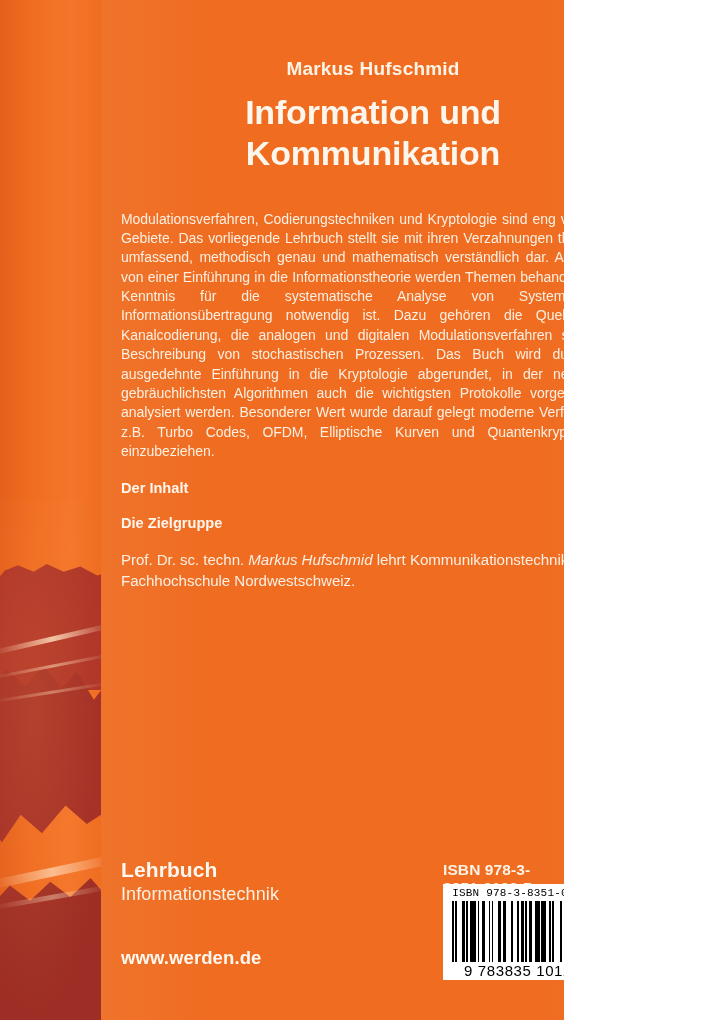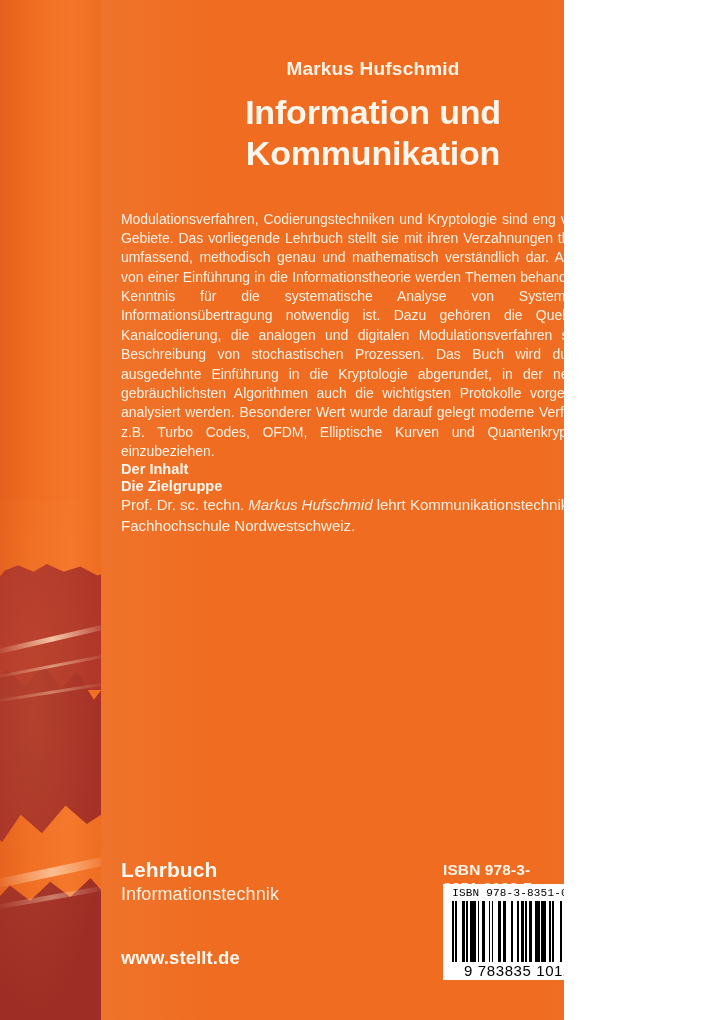--- a/index.html
+++ b/index.html
@@ -228,20 +228,21 @@
     margin-top: 36px;
     color: #fcefe1;
     font-size: 14px;
     line-height: 1.385;
     text-align: justify;
     text-justify: inter-word;
     letter-spacing: -.05px;
   }
 
   .section {
+    margin-top: 19px;
   }
   .section-heading {
     color: #fff7ee;
     font-size: 14.6px;
     font-weight: bold;
     margin-bottom: 1px;
   }
   .section-body {
     color: #fcefe1;
     font-size: 15.1px;
@@ -394,21 +395,21 @@
     <div class="section">
       <div class="section-body noj"><span>Prof. Dr. sc. techn. </span><em>Markus Hufschmid</em><span> lehrt Kommunikationstechnik an der Fachhochschule Nordwestschweiz.</span></div>
     </div>
 
   </div>
 
   <div class="footer-brand">
     <div class="brand-lehrbuch">Lehrbuch</div>
     <div class="brand-sub">Informationstechnik</div>
   </div>
-  <div class="brand-url">www.stellt.de</div>
+  <div class="brand-url">www.werden.de</div>
 
   <div class="isbn-line">ISBN 978-3-8351-0122-7</div>
   <div class="barcode-box">
     <div class="barcode-top">ISBN 978-3-8351-0122-7</div>
     <div class="bars" id="bars">
         <span style="width:1.0638297872340425%;background:#000"></span>
         <span style="width:1.0638297872340425%;background:transparent"></span>
         <span style="width:1.0638297872340425%;background:#000"></span>
         <span style="width:1.0638297872340425%;background:transparent"></span>
         <span style="width:1.0638297872340425%;background:transparent"></span>

